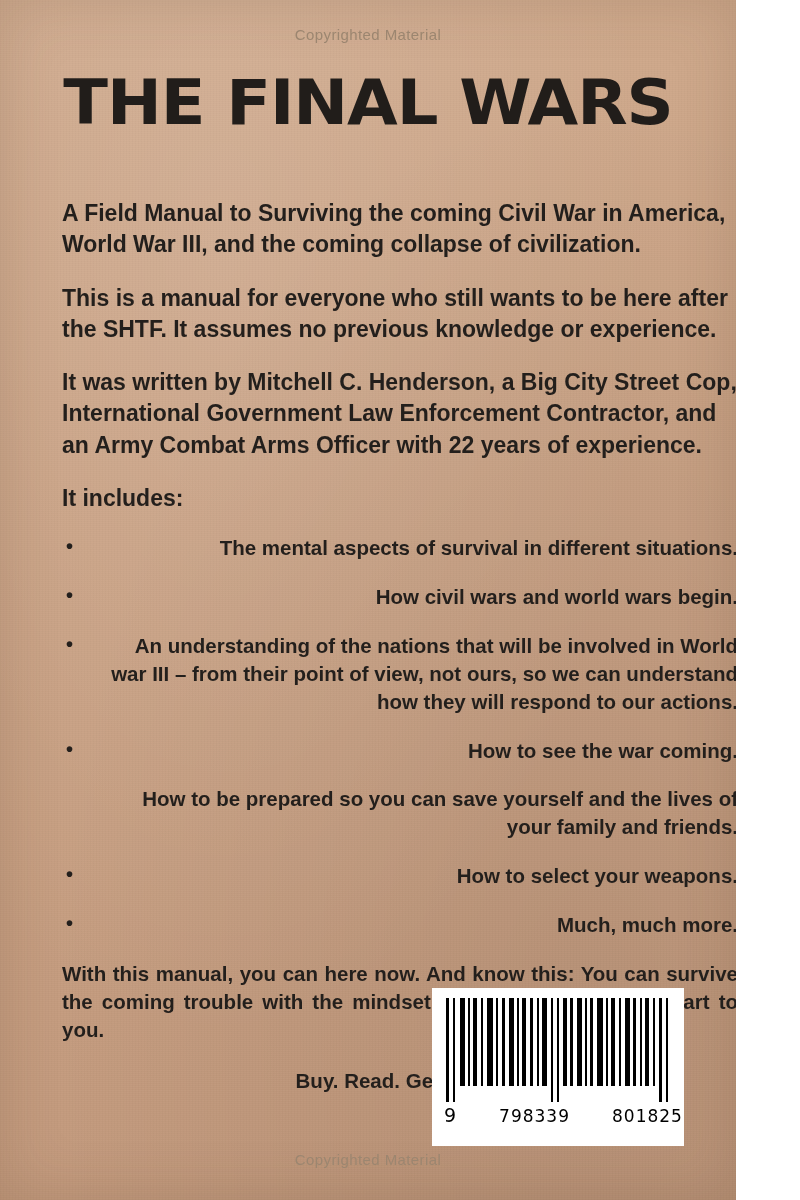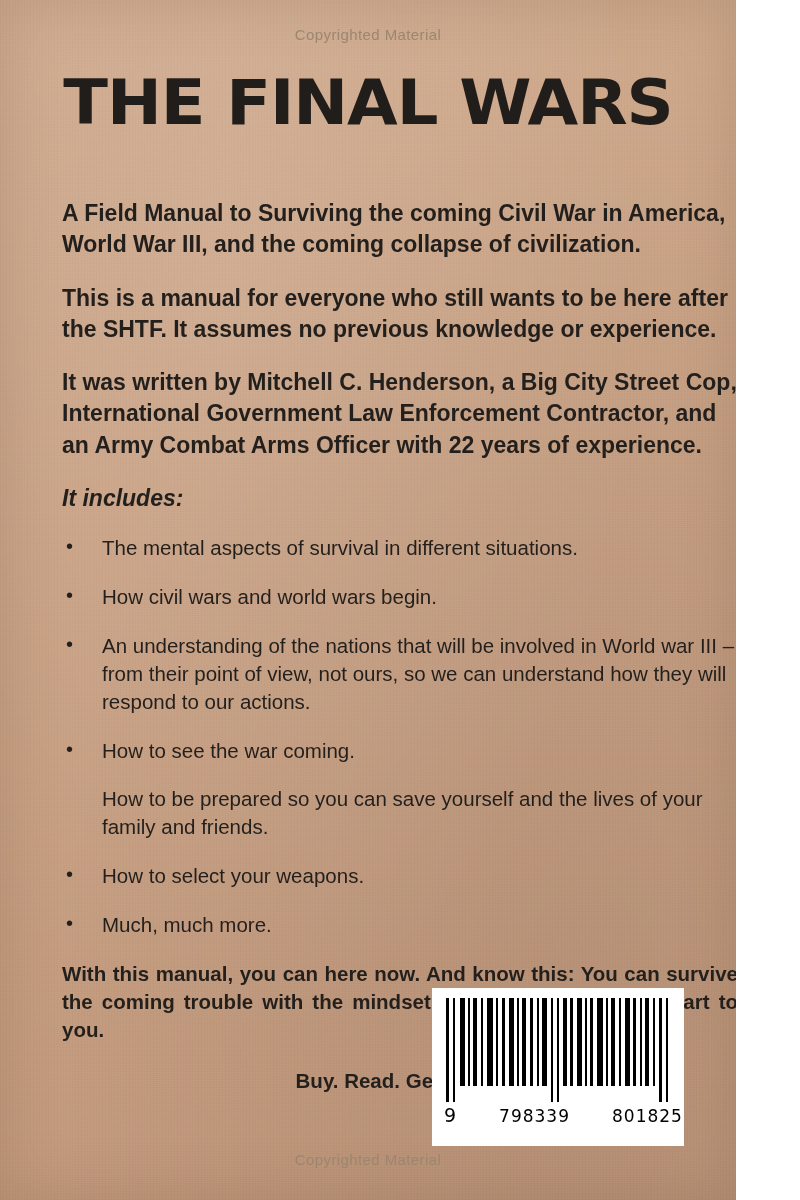--- a/index.html
+++ b/index.html
@@ -75,35 +75,36 @@
     width: 676px;
   }
   p.para {
     margin: 0 0 22px 0;
     font-size: 23px;
     line-height: 1.36;
     font-weight: bold;
     color: #231f1c;
     font-family: "Liberation Sans", sans-serif;
   }
-  p.para.tight { margin-bottom: 20px; font-style: italic; }
+  p.para.tight { margin-bottom: 20px; }
 
   ul.bullets {
     list-style: none;
     margin: 0 0 12px 0;
     padding: 0;
   }
   ul.bullets li {
     position: relative;
     padding-left: 40px;
     margin-bottom: 21px;
     font-size: 20.5px;
     line-height: 1.36;
-    font-weight: normal;
-    color: #231f1c;
+    font-weight: bold;
+    color: #231f1c;
+    text-align: right;
   }
   ul.bullets li.has-dot::before {
     content: "•";
     position: absolute;
     left: 4px;
     top: -1px;
     font-size: 20px;
   }
   ul.bullets li.no-dot::before { content: ""; }
 

